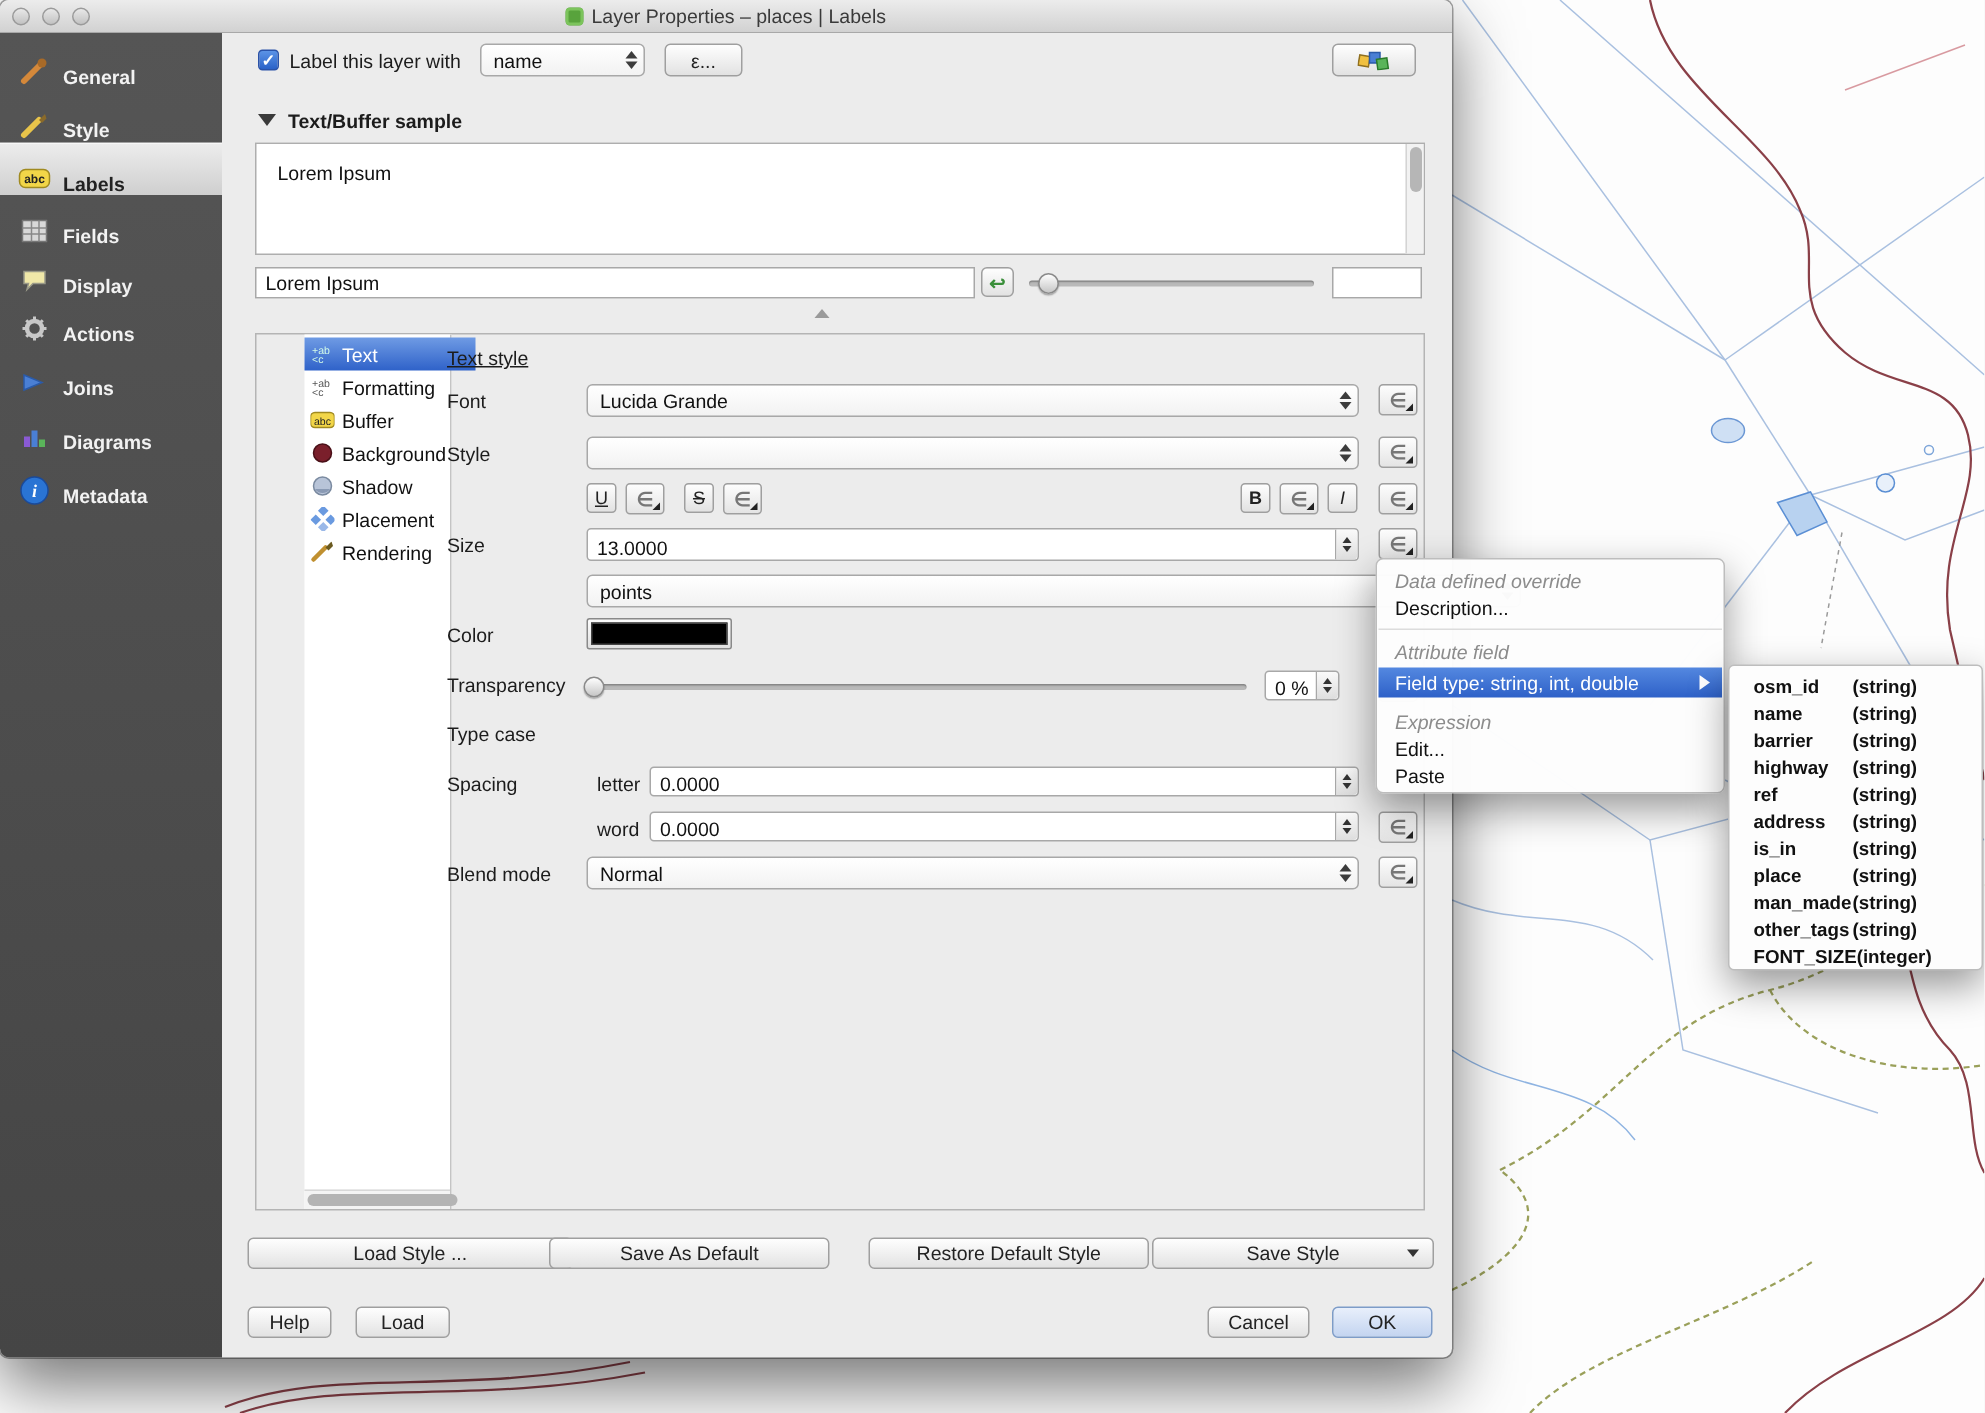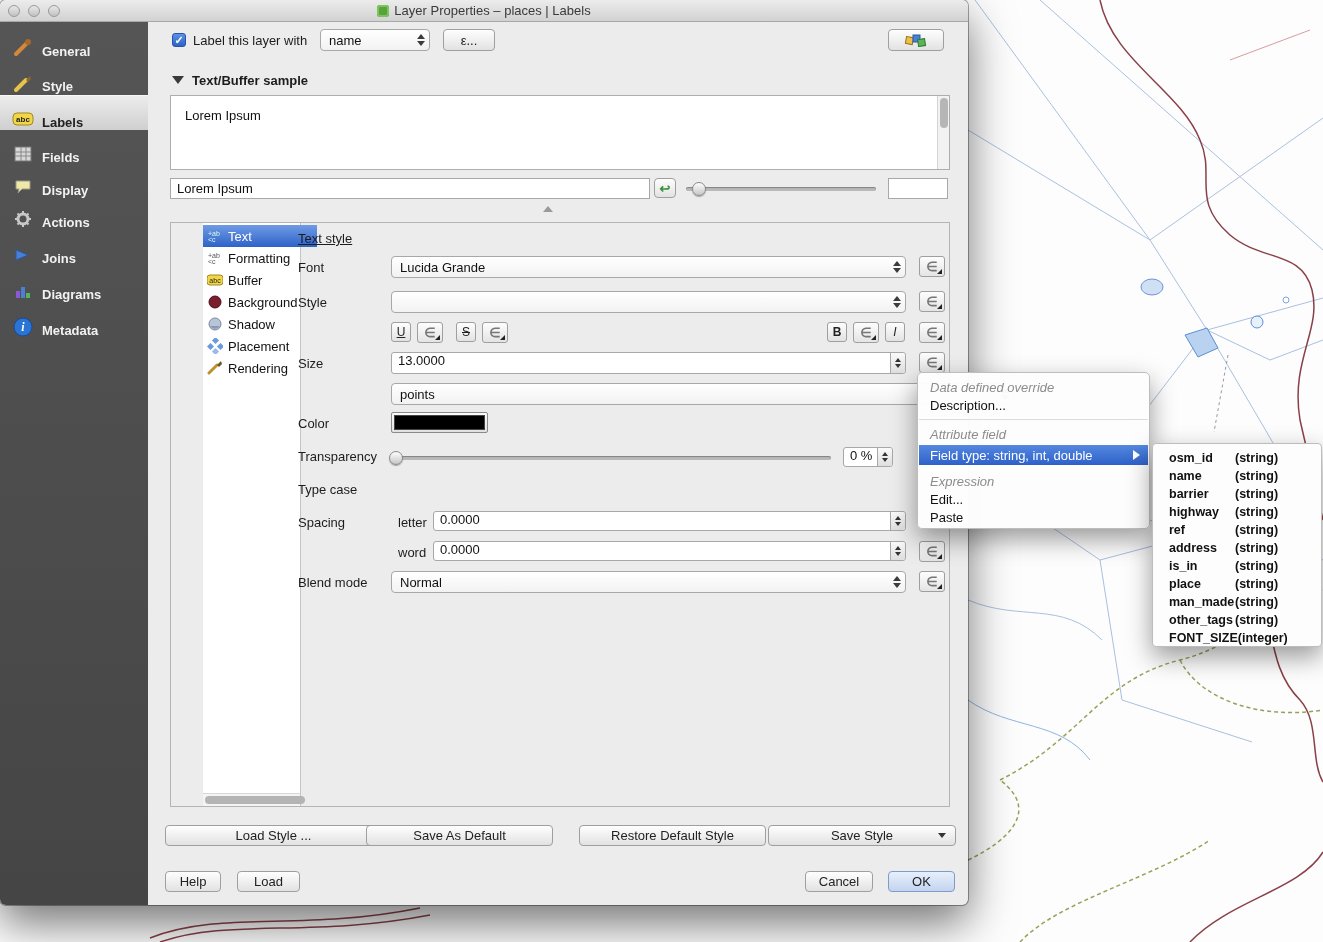--- a/index.html
+++ b/index.html
@@ -29,21 +29,21 @@
 
   
   .btn { position:absolute; height:21px; background:linear-gradient(#fefefe,#e2e2e2); border:1px solid #9f9f9f;
     border-radius:4px; font-size:13px; color:#222; display:flex; align-items:center; justify-content:center; }
   .combo { position:absolute; height:22px; background:linear-gradient(#fff,#f2f2f2); border:1px solid #a8a8a8; border-radius:4px;
     font-size:13px; color:#111; display:flex; align-items:center; padding:0 20px 0 8px; }
   .combo .arrows { position:absolute; right:4px; top:0; bottom:0; display:flex; flex-direction:column; justify-content:center; gap:2px; }
   .tri-up { width:0; height:0; border-left:4px solid transparent; border-right:4px solid transparent; border-bottom:5px solid #3c3c3c; }
   .tri-dn { width:0; height:0; border-left:4px solid transparent; border-right:4px solid transparent; border-top:5px solid #3c3c3c; }
   .spin { position:absolute; height:22px; background:#fff; border:1px solid #a8a8a8; border-radius:3px; font-size:13px; color:#111;
-    display:flex; align-items:flex-start; padding-left:6px; }
+    display:flex; align-items:flex-end; padding-left:6px; }
   .spin .step { position:absolute; right:0; top:0; bottom:0; width:15px; border-left:1px solid #a8a8a8;
     background:linear-gradient(#fafafa,#dedede); display:flex; flex-direction:column; align-items:center; justify-content:center; gap:2px; border-radius:0 3px 3px 0; }
   .spin .step .t { width:0; height:0; border-left:3px solid transparent; border-right:3px solid transparent; }
   .spin .step .up { border-bottom:4px solid #333; }
   .spin .step .dn { border-top:4px solid #333; }
   .ovr { position:absolute; width:26px; height:21px; background:linear-gradient(#fdfdfd,#e4e4e4); border:1px solid #9f9f9f; border-radius:3px;
     color:#777; font-size:13px; font-weight:bold; display:flex; align-items:center; justify-content:center; }
   .ovr::after { content:""; position:absolute; right:2px; bottom:2px; width:0; height:0;
     border-left:5px solid transparent; border-bottom:5px solid #222; }
   .fmt-btn { position:absolute; width:20px; height:20px; background:linear-gradient(#fefefe,#e2e2e2); border:1px solid #9f9f9f;

